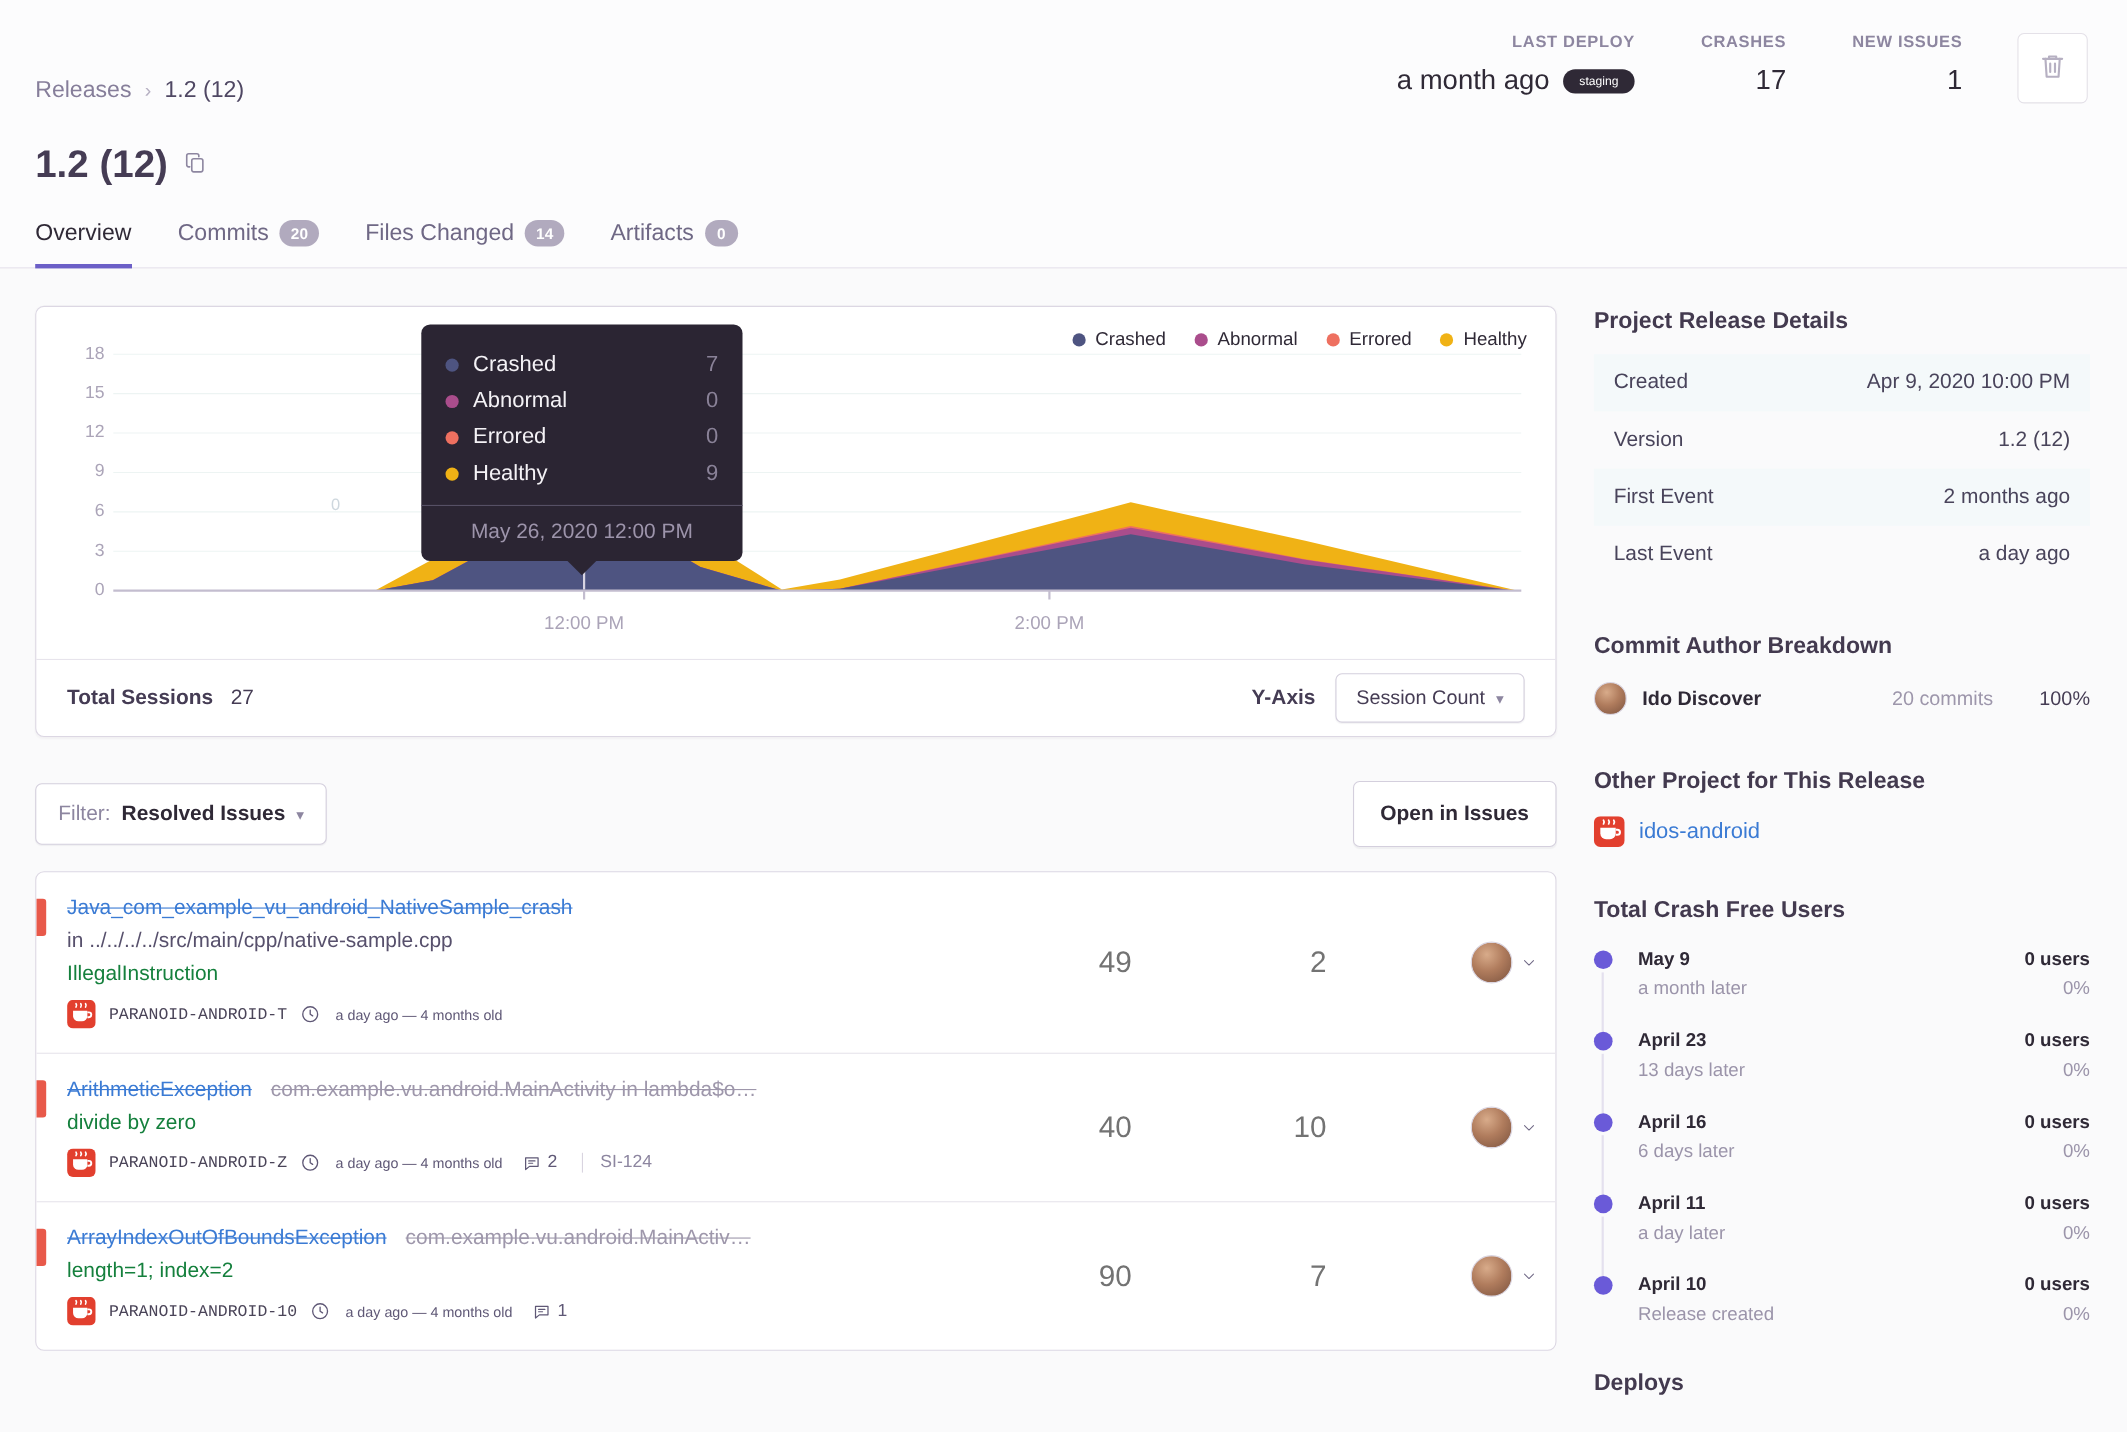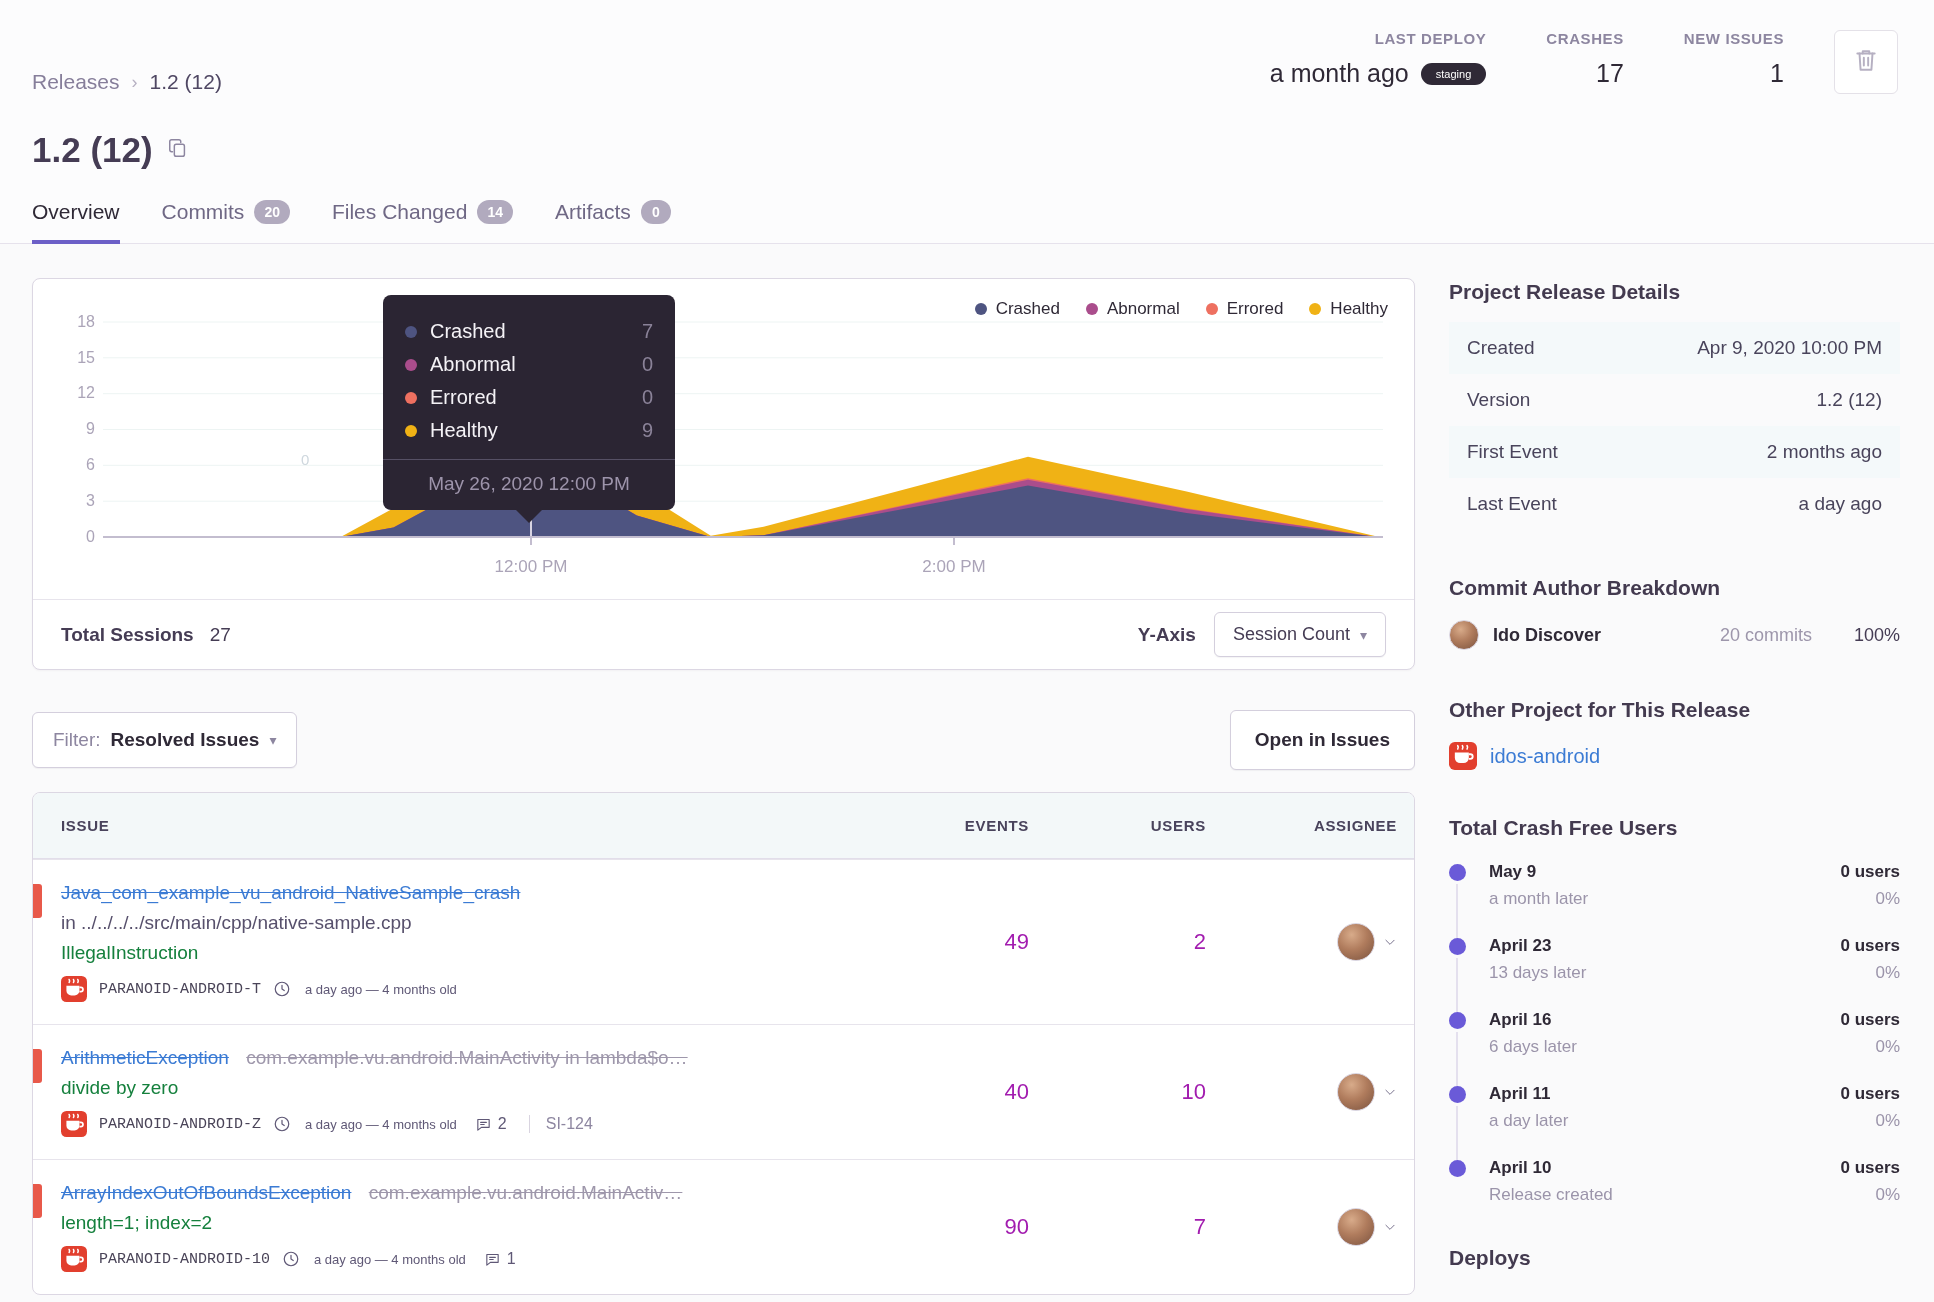--- a/index.html
+++ b/index.html
@@ -94,21 +94,21 @@
   .issue-title-line { font-size:19px; }
   .issue-link { color:#3b7bd4; text-decoration:line-through; cursor:pointer; }
   .issue-sub { color:#9e97ab; text-decoration:line-through; margin-left:12px; }
   .issue-culprit { margin-top:8px; font-size:19px; color:#57506c; }
   .issue-message { margin-top:8px; font-size:19px; color:#15803d; }
   .issue-meta { margin-top:12px; display:flex; align-items:center; gap:12px; }
   .proj-name { font-family:"Liberation Mono", monospace; font-size:15px; color:#4a4458; }
   .meta-age { font-size:13px; color:#5f5876; margin-left:2px; }
   .meta-comments { display:flex; align-items:center; gap:6px; font-size:16px; color:#5f5876; margin-left:6px; }
   .meta-ticket { font-size:16px; color:#8d86a0; border-left:1px solid #d9d4e0; padding-left:16px; margin-left:10px; }
-  .cell-num { display:flex; align-items:center; justify-content:flex-end; font-size:22px; color:#a21caf; }
+  .cell-num { display:flex; align-items:center; justify-content:flex-end; font-size:27px; color:#737373; }
   .cell-assignee { display:flex; align-items:center; justify-content:flex-end; gap:8px; cursor:pointer; }
   .avatar { width:38px; height:38px; border-radius:50%;
             background:radial-gradient(circle at 38% 30%, #d8ab8a 0%, #b07c5d 45%, #7a523e 100%);
             border:1px solid #d9d4e0; }
   .avatar-sm { width:30px; height:30px; }
 
   
   .side-heading { font-size:21px; font-weight:bold; color:#433a4f; }
   .details-table { margin-top:18px; }
   .detail-row { display:flex; justify-content:space-between; padding:15px 18px; font-size:19px; color:#49445b; }
@@ -303,26 +303,20 @@
         <span class="flabel">Filter:</span>
         <span class="fvalue">Resolved Issues</span>
         <span class="chev">▾</span>
       </div>
       <div class="action-group">
         <button class="action-btn">Open in Issues</button>
       </div>
     </div>
 
     <div class="issues-card">
-      <div class="tbl-grid tbl-head">
-        <div class="th th-issue">ISSUE</div>
-        <div class="th th-num">EVENTS</div>
-        <div class="th th-num">USERS</div>
-        <div class="th th-assignee">ASSIGNEE</div>
-      </div>
 
       <div class="tbl-grid issue-row">
         <div class="red-bar"></div>
         <div class="issue-main">
           <div class="issue-title-line">
             <span class="issue-link">Java_com_example_vu_android_NativeSample_crash</span>
           </div>
           <div class="issue-culprit">in ../../../../src/main/cpp/native-sample.cpp</div>
           <div class="issue-message">IllegalInstruction</div>
           <div class="issue-meta">

